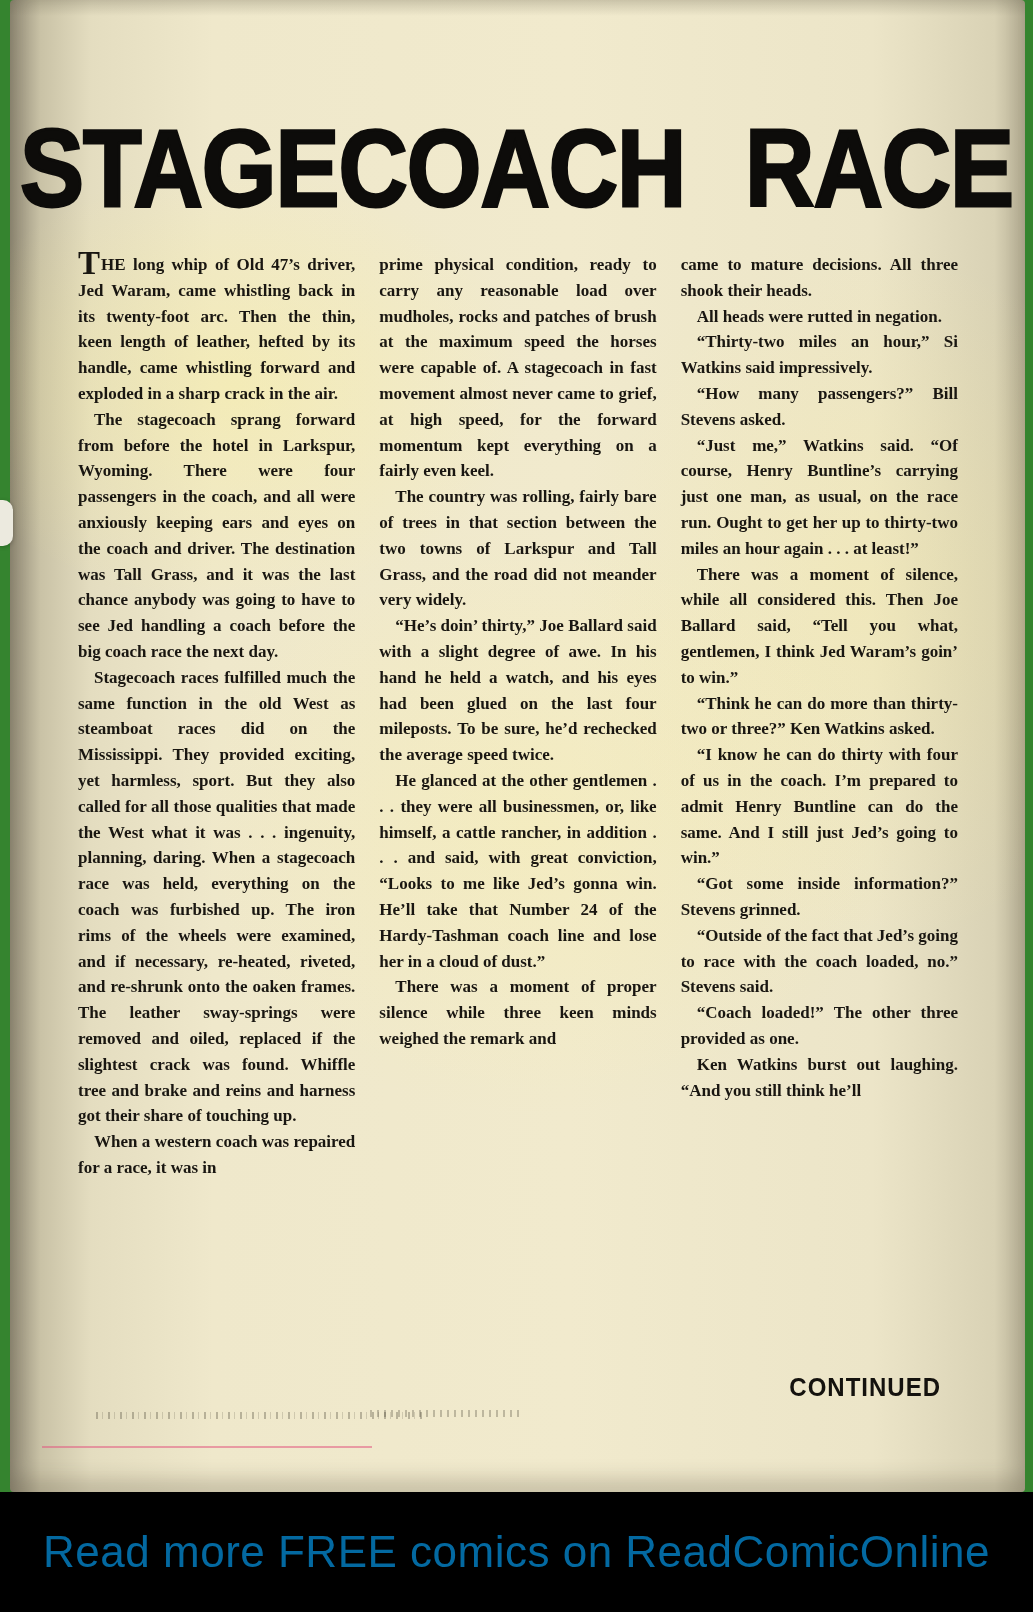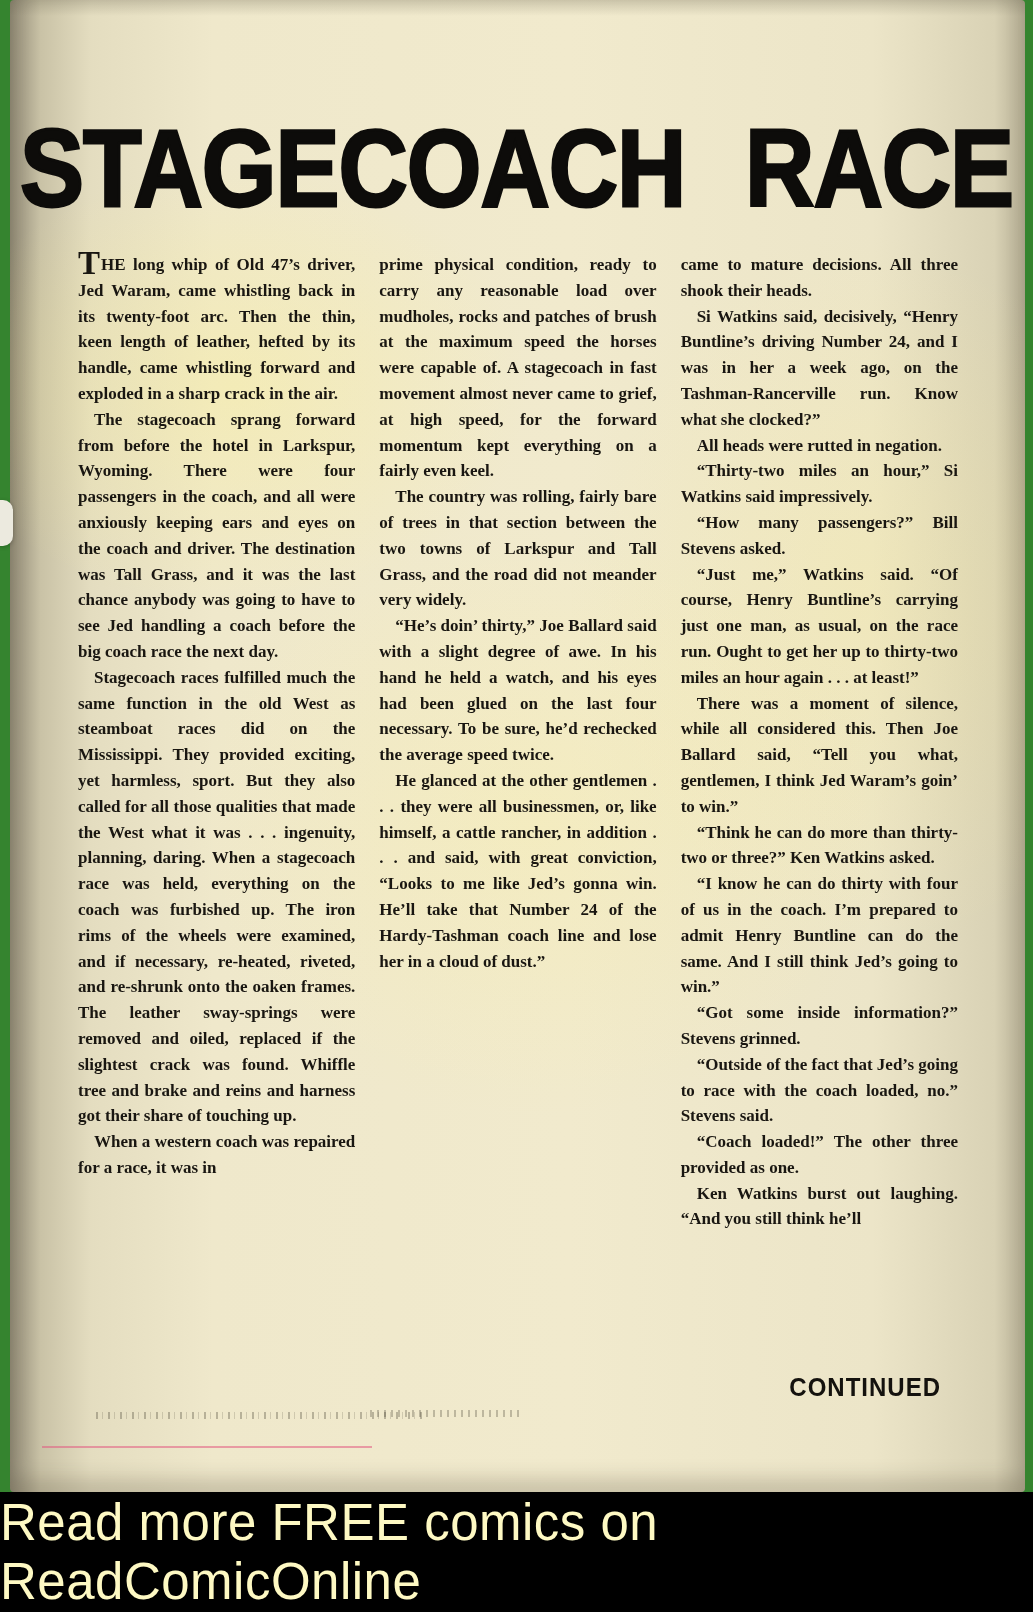--- a/index.html
+++ b/index.html
@@ -77,22 +77,22 @@
     background:#eceadf; border-radius:0 10px 10px 0;
     box-shadow:0 1px 4px rgba(0,0,0,0.25);
   }
 
   .footer {
     position:absolute; left:0; bottom:0; width:100%; height:120px;
     background:#000;
     display:flex; align-items:center; justify-content:center;
   }
   .footer-text {
-    color:#fef9c3; font-family:"Liberation Sans", sans-serif;
-    font-size:51px; letter-spacing:0.5px;
+    color:#0369a1; font-family:"Liberation Sans", sans-serif;
+    font-size:44px; letter-spacing:0.5px;
   }
 </style>
 </head>
 <body>
 
 <div class="stage">
 
   <div class="scan"></div>
 
   <div class="tear"></div>
@@ -104,34 +104,34 @@
     <div class="col">
       <p class="first"><span class="lead">T</span><span>HE long whip of Old 47’s driver, Jed Waram, came whistling back in its twenty-foot arc. Then the thin, keen length of leather, hefted by its handle, came whistling forward and exploded in a sharp crack in the air.</span></p>
       <p>The stagecoach sprang forward from before the hotel in Larkspur, Wyoming. There were four passengers in the coach, and all were anxiously keeping ears and eyes on the coach and driver. The destination was Tall Grass, and it was the last chance anybody was going to have to see Jed handling a coach before the big coach race the next day.</p>
       <p>Stagecoach races fulfilled much the same function in the old West as steamboat races did on the Mississippi. They provided exciting, yet harmless, sport. But they also called for all those qualities that made the West what it was . . . ingenuity, planning, daring. When a stagecoach race was held, everything on the coach was furbished up. The iron rims of the wheels were examined, and if necessary, re-heated, riveted, and re-shrunk onto the oaken frames. The leather sway-springs were removed and oiled, replaced if the slightest crack was found. Whiffle tree and brake and reins and harness got their share of touching up.</p>
       <p>When a western coach was repaired for a race, it was in</p>
     </div>
 
     <div class="col">
       <p class="first">prime physical condition, ready to carry any reasonable load over mudholes, rocks and patches of brush at the maximum speed the horses were capable of. A stagecoach in fast movement almost never came to grief, at high speed, for the forward momentum kept everything on a fairly even keel.</p>
       <p>The country was rolling, fairly bare of trees in that section between the two towns of Larkspur and Tall Grass, and the road did not meander very widely.</p>
-      <p>“He’s doin’ thirty,” Joe Ballard said with a slight degree of awe. In his hand he held a watch, and his eyes had been glued on the last four necessary. To be sure, he’d rechecked the average speed twice.</p>
+      <p>“He’s doin’ thirty,” Joe Ballard said with a slight degree of awe. In his hand he held a watch, and his eyes had been glued on the last four mileposts. To be sure, he’d rechecked the average speed twice.</p>
       <p>He glanced at the other gentlemen . . . they were all businessmen, or, like himself, a cattle rancher, in addition . . . and said, with great conviction, “Looks to me like Jed’s gonna win. He’ll take that Number 24 of the Hardy-Tashman coach line and lose her in a cloud of dust.”</p>
+      <p>There was a moment of proper silence while three keen minds weighed the remark and</p>
     </div>
 
     <div class="col">
       <p class="first">came to mature decisions. All three shook their heads.</p>
-      <p>Si Watkins said, decisively, “Henry Buntline’s driving Number 24, and I was in her a week ago, on the Tashman-Rancerville run. Know what she clocked?”</p>
       <p>All heads were rutted in negation.</p>
       <p>“Thirty-two miles an hour,” Si Watkins said impressively.</p>
       <p>“How many passengers?” Bill Stevens asked.</p>
       <p>“Just me,” Watkins said. “Of course, Henry Buntline’s carrying just one man, as usual, on the race run. Ought to get her up to thirty-two miles an hour again . . . at least!”</p>
       <p>There was a moment of silence, while all considered this. Then Joe Ballard said, “Tell you what, gentlemen, I think Jed Waram’s goin’ to win.”</p>
       <p>“Think he can do more than thirty-two or three?” Ken Watkins asked.</p>
-      <p>“I know he can do thirty with four of us in the coach. I’m prepared to admit Henry Buntline can do the same. And I still think Jed’s going to win.”</p>
+      <p>“I know he can do thirty with four of us in the coach. I’m prepared to admit Henry Buntline can do the same. And I still just Jed’s going to win.”</p>
       <p>“Got some inside information?” Stevens grinned.</p>
       <p>“Outside of the fact that Jed’s going to race with the coach loaded, no.” Stevens said.</p>
       <p>“Coach loaded!” The other three provided as one.</p>
       <p>Ken Watkins burst out laughing. “And you still think he’ll</p>
     </div>
 
   </div>
 
   <div class="continued">CONTINUED</div>
 

